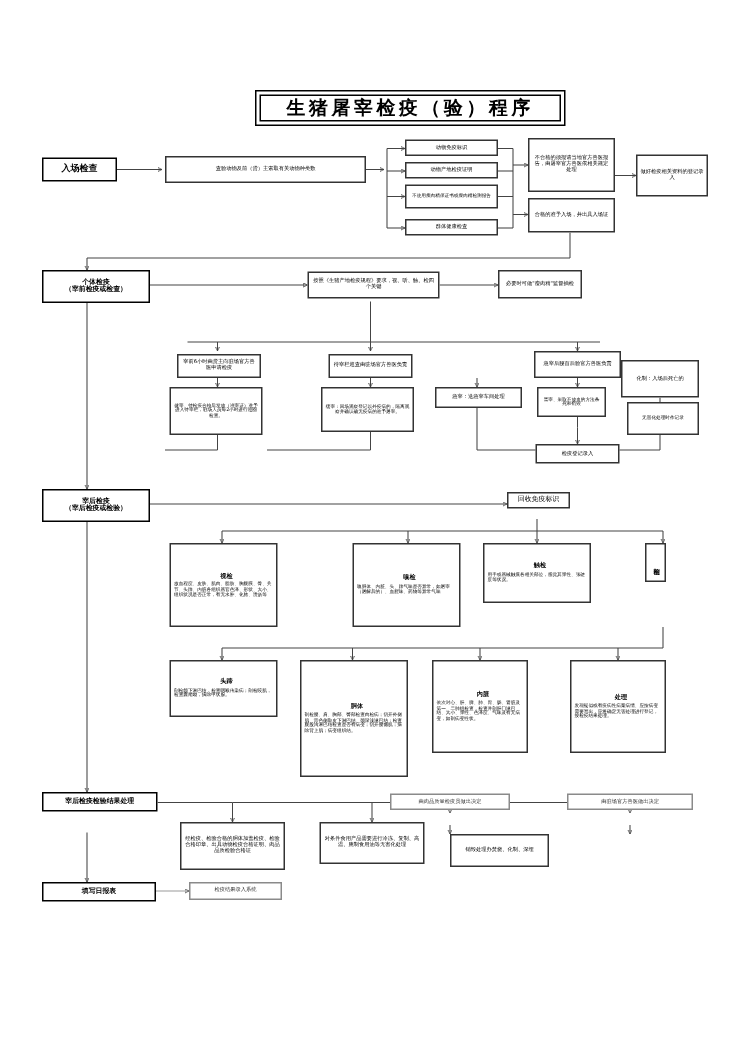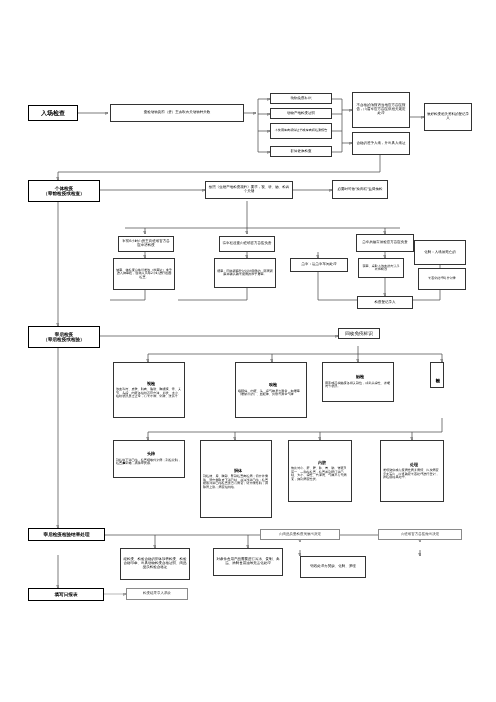--- a/index.html
+++ b/index.html
@@ -38,20 +38,23 @@
   svg.wires{position:absolute;left:0;top:0;width:496px;height:702px;
             pointer-events:none;}
   svg.wires line,svg.wires path{stroke:#444;stroke-width:0.7;fill:none;}
   svg.wires .lt{stroke:#9a9a9a;stroke-width:0.7;}
 </style>
 </head>
 <body>
 
 <div id="canvas">
 
+  <div class="title">
+    <span>生猪屠宰检疫（验）程序</span>
+  </div>
 
   <svg class="wires" viewBox="0 0 496 702">
     <defs>
       <marker id="ar" markerWidth="5" markerHeight="5" refX="4" refY="2" orient="auto" markerUnits="strokeWidth">
         <path d="M0,0 L4,2 L0,4 z" fill="#444" stroke="none"></path>
       </marker>
       <marker id="arl" markerWidth="5" markerHeight="5" refX="4" refY="2" orient="auto" markerUnits="strokeWidth">
         <path d="M0,0 L4,2 L0,4 z" fill="#9a9a9a" stroke="none"></path>
       </marker>
     </defs>

